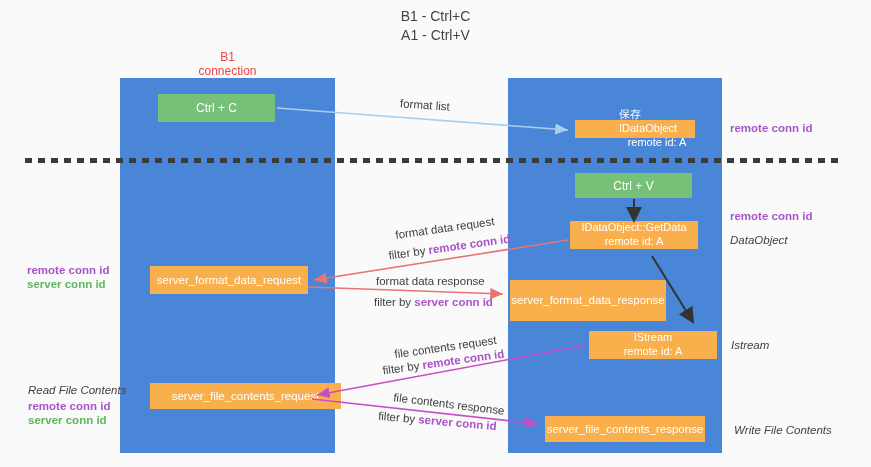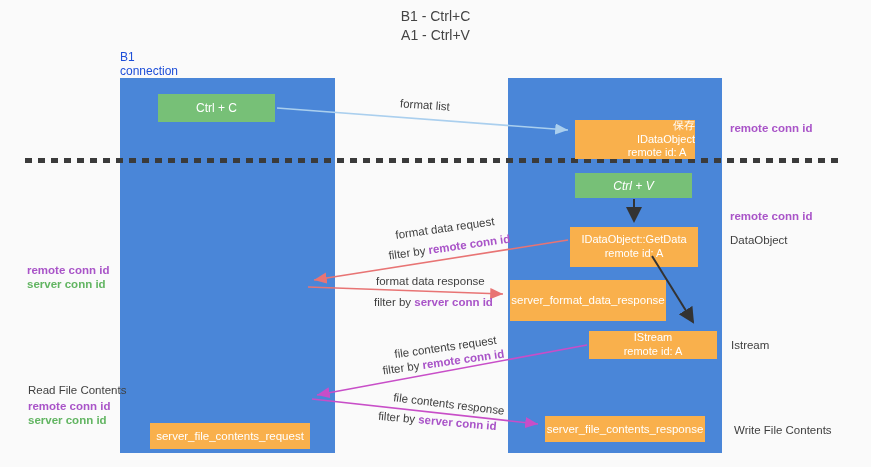--- a/index.html
+++ b/index.html
@@ -2,60 +2,60 @@
 <html><head>
 <meta charset="utf-8">
 <style>
   * { margin:0; padding:0; box-sizing:border-box; }
   body { font-family:"Liberation Sans", sans-serif; background:#fafafa; }
   .stage { position:relative; width:871px; height:467px; background:#fafafa; overflow:hidden; }
 
   .title { position:absolute; top:7px; left:0; width:100%; text-align:center;
            font-size:14px; line-height:1.35; color:#444; }
 
-  .col-header { position:absolute; font-size:12px; line-height:1.2; color:#1d4ed8; }
+  .col-header { position:absolute; text-align:center; font-size:12px; line-height:1.2; color:#ef4444; }
   .col-header.left  { left:120px; top:50px; width:215px; }
   .col-header.right { left:508px; top:50px; width:214px; }
 
   .lifeline { position:absolute; top:78px; height:375px; background:#4a86d8; }
   .lifeline.left  { left:120px; width:215px; }
   .lifeline.right { left:508px; width:214px; }
 
   .dashline { position:absolute; left:25px; top:158px; width:814px; height:5px;
               background:repeating-linear-gradient(90deg,#3b3b3b 0 7px,transparent 7px 13px); }
 
   .box { position:absolute; display:flex; flex-direction:column; align-items:center;
-         justify-content:center; color:#fff; text-align:right; }
+         justify-content:center; color:#fff; text-align:left; }
   .box.green  { background:#77c077; font-size:12px; }
   .box.orange { background:#f9b04c; font-size:11px; line-height:1.25; }
   .box.orange.one { font-size:11.5px; }
 
   .b-ctrl-c   { left:158px; top:94px;  width:117px; height:28px; }
-  .b-ctrl-v   { left:575px; top:173px; width:117px; height:25px;font-style:italic; }
-  .b-save     { left:575px; top:120px; width:120px; height:39px;padding-left:44px; }
-  .b-getdata  { left:570px; top:227px; width:128px; height:40px; }
+  .b-ctrl-v   { left:575px; top:173px; width:117px; height:25px; }
+  .b-save     { left:575px; top:120px; width:120px; height:18px;padding-left:44px; }
+  .b-getdata  { left:570px; top:221px; width:128px; height:28px; }
   .b-istream  { left:589px; top:331px; width:128px; height:28px; }
   .b-fmt-req  { left:150px; top:266px; width:158px; height:28px; }
   .b-fmt-resp { left:510px; top:280px; width:156px; height:41px; }
-  .b-file-req { left:150px; top:383px; width:160px; height:26px;margin-top:40px; }
+  .b-file-req { left:150px; top:383px; width:191px; height:26px; }
   .b-file-resp{ left:545px; top:416px; width:160px; height:26px; }
 
   svg.arrows { position:absolute; left:0; top:0; pointer-events:none; }
 
   .alabel { position:absolute; font-size:11.5px; color:#3f3f3f; white-space:nowrap; }
   .rot-n8 { transform:rotate(-8deg); }
   .rot-4  { transform:rotate(4deg); }
   .rot-7  { transform:rotate(7deg); }
   .rot-5  { transform:rotate(5deg); }
   .key-purple { color:#a954c8; font-weight:bold; }
 
   .side { position:absolute; font-size:11.5px; white-space:nowrap; }
   .side.purple { color:#a954c8; font-weight:bold; }
   .side.green  { color:#62b562; font-weight:bold; }
-  .side.plain  { color:#3f3f3f; }
+  .side.plain  { color:#3f3f3f;font-style:italic; }
 </style>
 </head>
 <body>
 
 <div class="stage">
 
   <div class="title">
     <div>B1 - Ctrl+C</div>
     <div>A1 - Ctrl+V</div>
   </div>
@@ -82,20 +82,23 @@
   <div class="box green b-ctrl-v">
     <span>Ctrl + V</span>
   </div>
   <div class="box orange b-getdata">
     <span>IDataObject::GetData</span>
     <span>remote id: A</span>
   </div>
   <div class="box orange b-istream">
     <span>IStream</span>
     <span>remote id: A</span>
+  </div>
+  <div class="box orange one b-fmt-req">
+    <span>server_format_data_request</span>
   </div>
   <div class="box orange one b-fmt-resp">
     <span>server_format_data_response</span>
   </div>
   <div class="box orange one b-file-req">
     <span>server_file_contents_request</span>
   </div>
   <div class="box orange one b-file-resp">
     <span>server_file_contents_response</span>
   </div>

